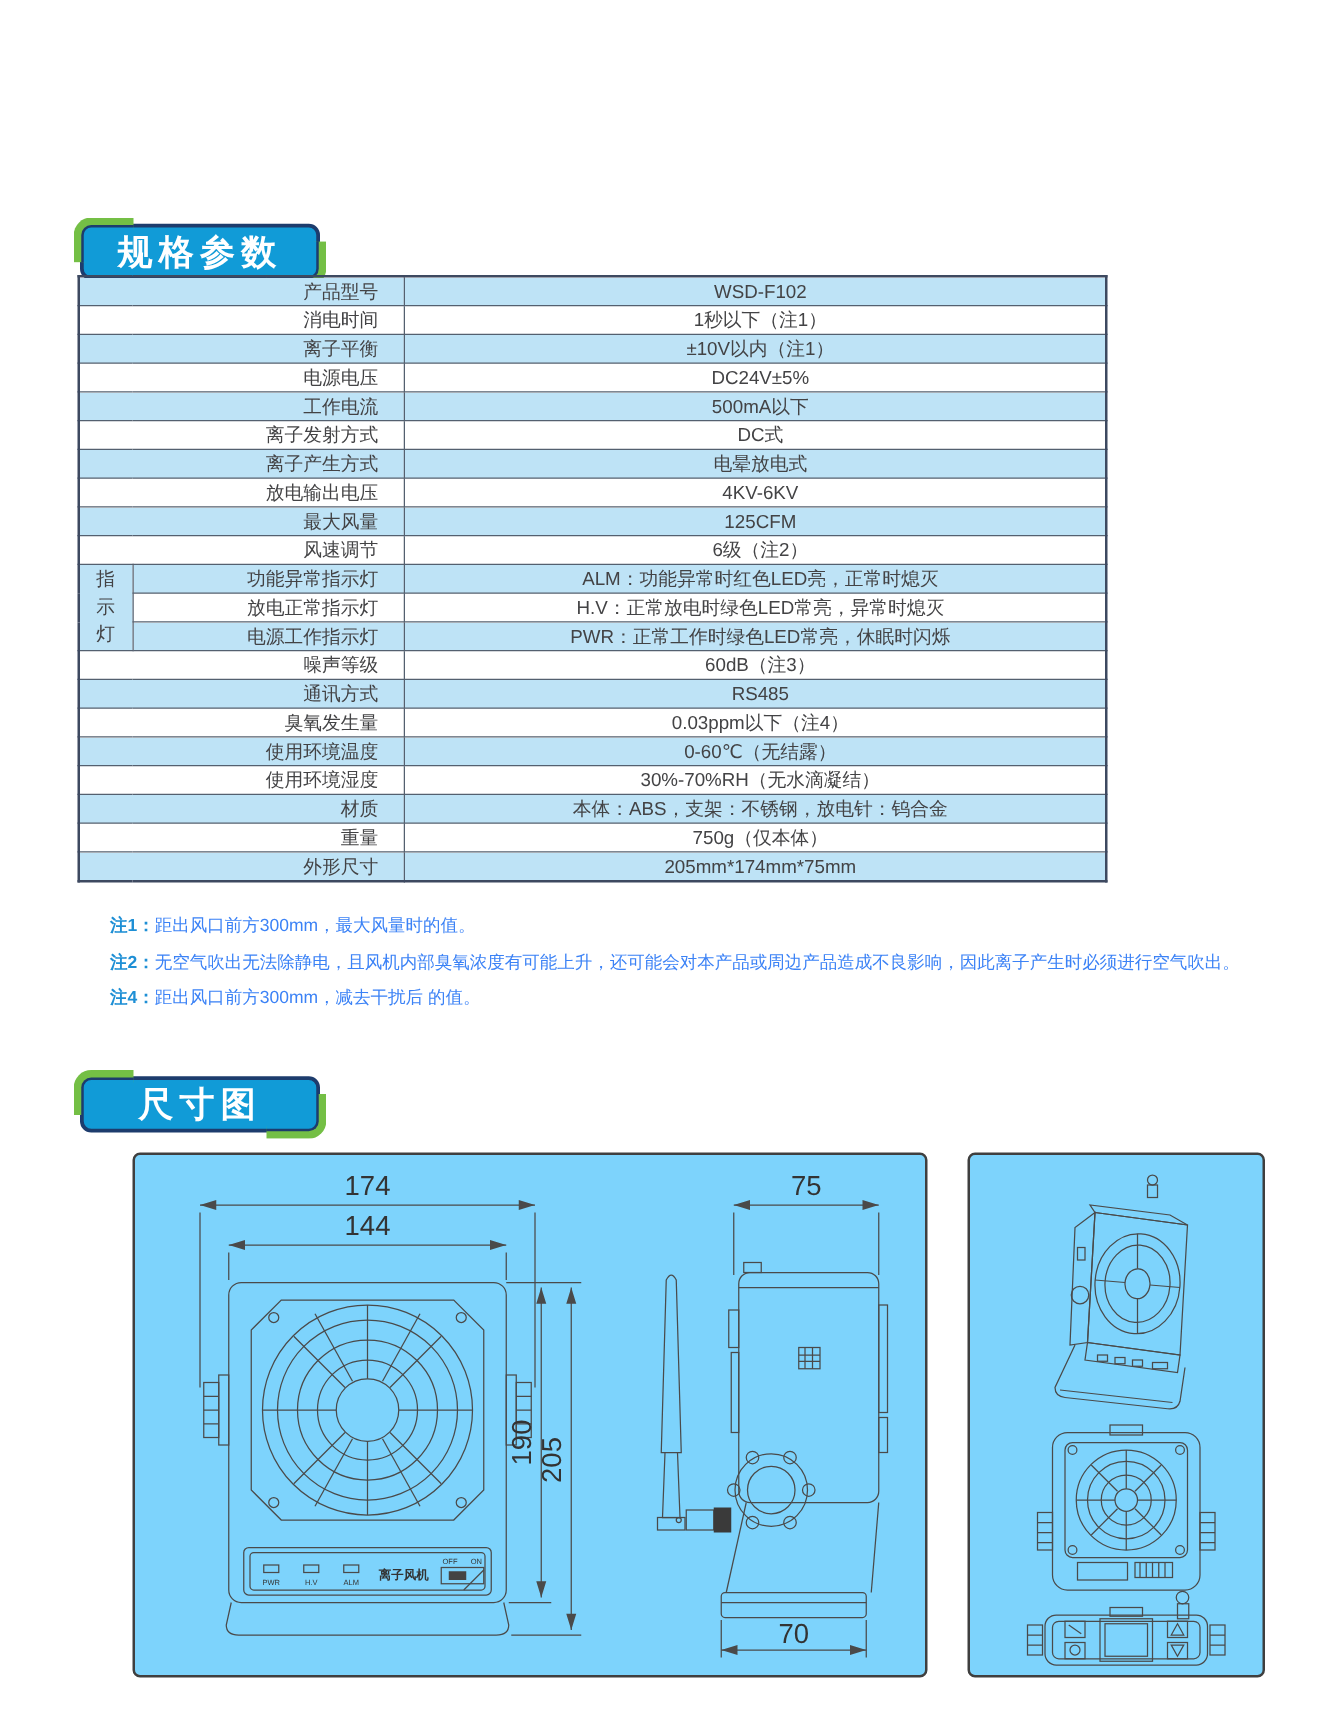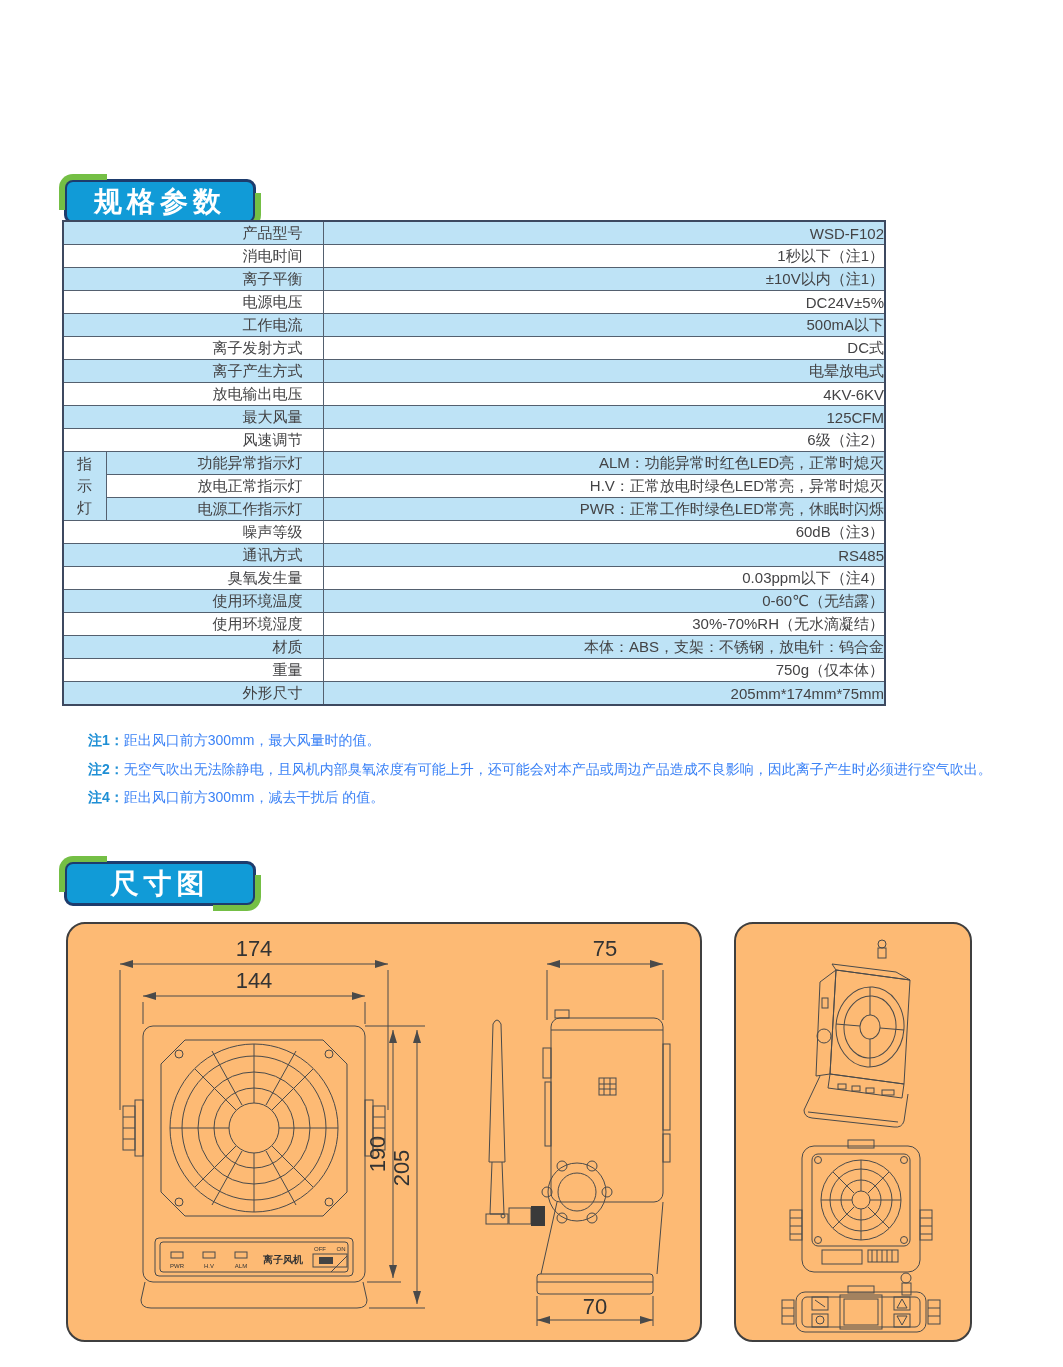--- a/index.html
+++ b/index.html
@@ -13,32 +13,32 @@
   .corner{position:absolute;width:42px;height:30px;}
   .corner.tl{left:-8px;top:-8px;border-top:6px solid #74bf45;border-left:6px solid #74bf45;border-top-left-radius:14px;}
   .corner.br{right:-8px;bottom:-8px;border-bottom:6px solid #74bf45;border-right:6px solid #74bf45;border-bottom-right-radius:14px;}
 
   
   .spec{position:absolute;left:62px;top:220px;border-collapse:collapse;width:824px;table-layout:fixed;
         border:2px solid #3d4960;}
   .spec td{border:1px solid #54606f;height:22px;font-size:15px;color:#434345;padding:0;
            vertical-align:middle;overflow:hidden;white-space:nowrap;}
   .spec td.lbl,.spec td.lbl2{text-align:right;padding-right:20px;}
-  .spec td.val{text-align:right;padding-left:9px;}
+  .spec td.val{text-align:center;padding-left:9px;}
   .spec tr.b td{background:#bee3f6;}
   .spec td.grp{text-align:left;line-height:1.45;padding:0 13px;white-space:normal;word-break:break-all;}
 
   
   .notes{position:absolute;left:66px;top:731px;width:932px;font-size:14px;line-height:1.4;}
   .note{display:flex;margin-bottom:9px;margin-left:22px;}
   .nlab{color:#1e8fd5;font-weight:bold;white-space:nowrap;}
   .ntxt{color:#3b82f6;}
 
   
-  .panel{position:absolute;border:2px solid #3f3f3f;border-radius:19px;box-sizing:border-box;background:#fdba74;}
+  .panel{position:absolute;border:2px solid #3f3f3f;border-radius:6px;box-sizing:border-box;background:#7dd3fc;margin-left:40px;}
   .panel.left{left:66px;top:922px;width:636px;height:420px;display:flex;align-items:center;justify-content:center;gap:4px;}
   .panel.right{left:734px;top:922px;width:238px;height:420px;display:flex;align-items:center;justify-content:center;}
   svg{display:block;}
   svg text{font-family:"Liberation Sans","DejaVu Sans",sans-serif;}
   .dimtxt{font-size:22px;fill:#333;}
   .tinytxt{font-size:6px;fill:#333;}
 </style>
 </head>
 <body>
 

